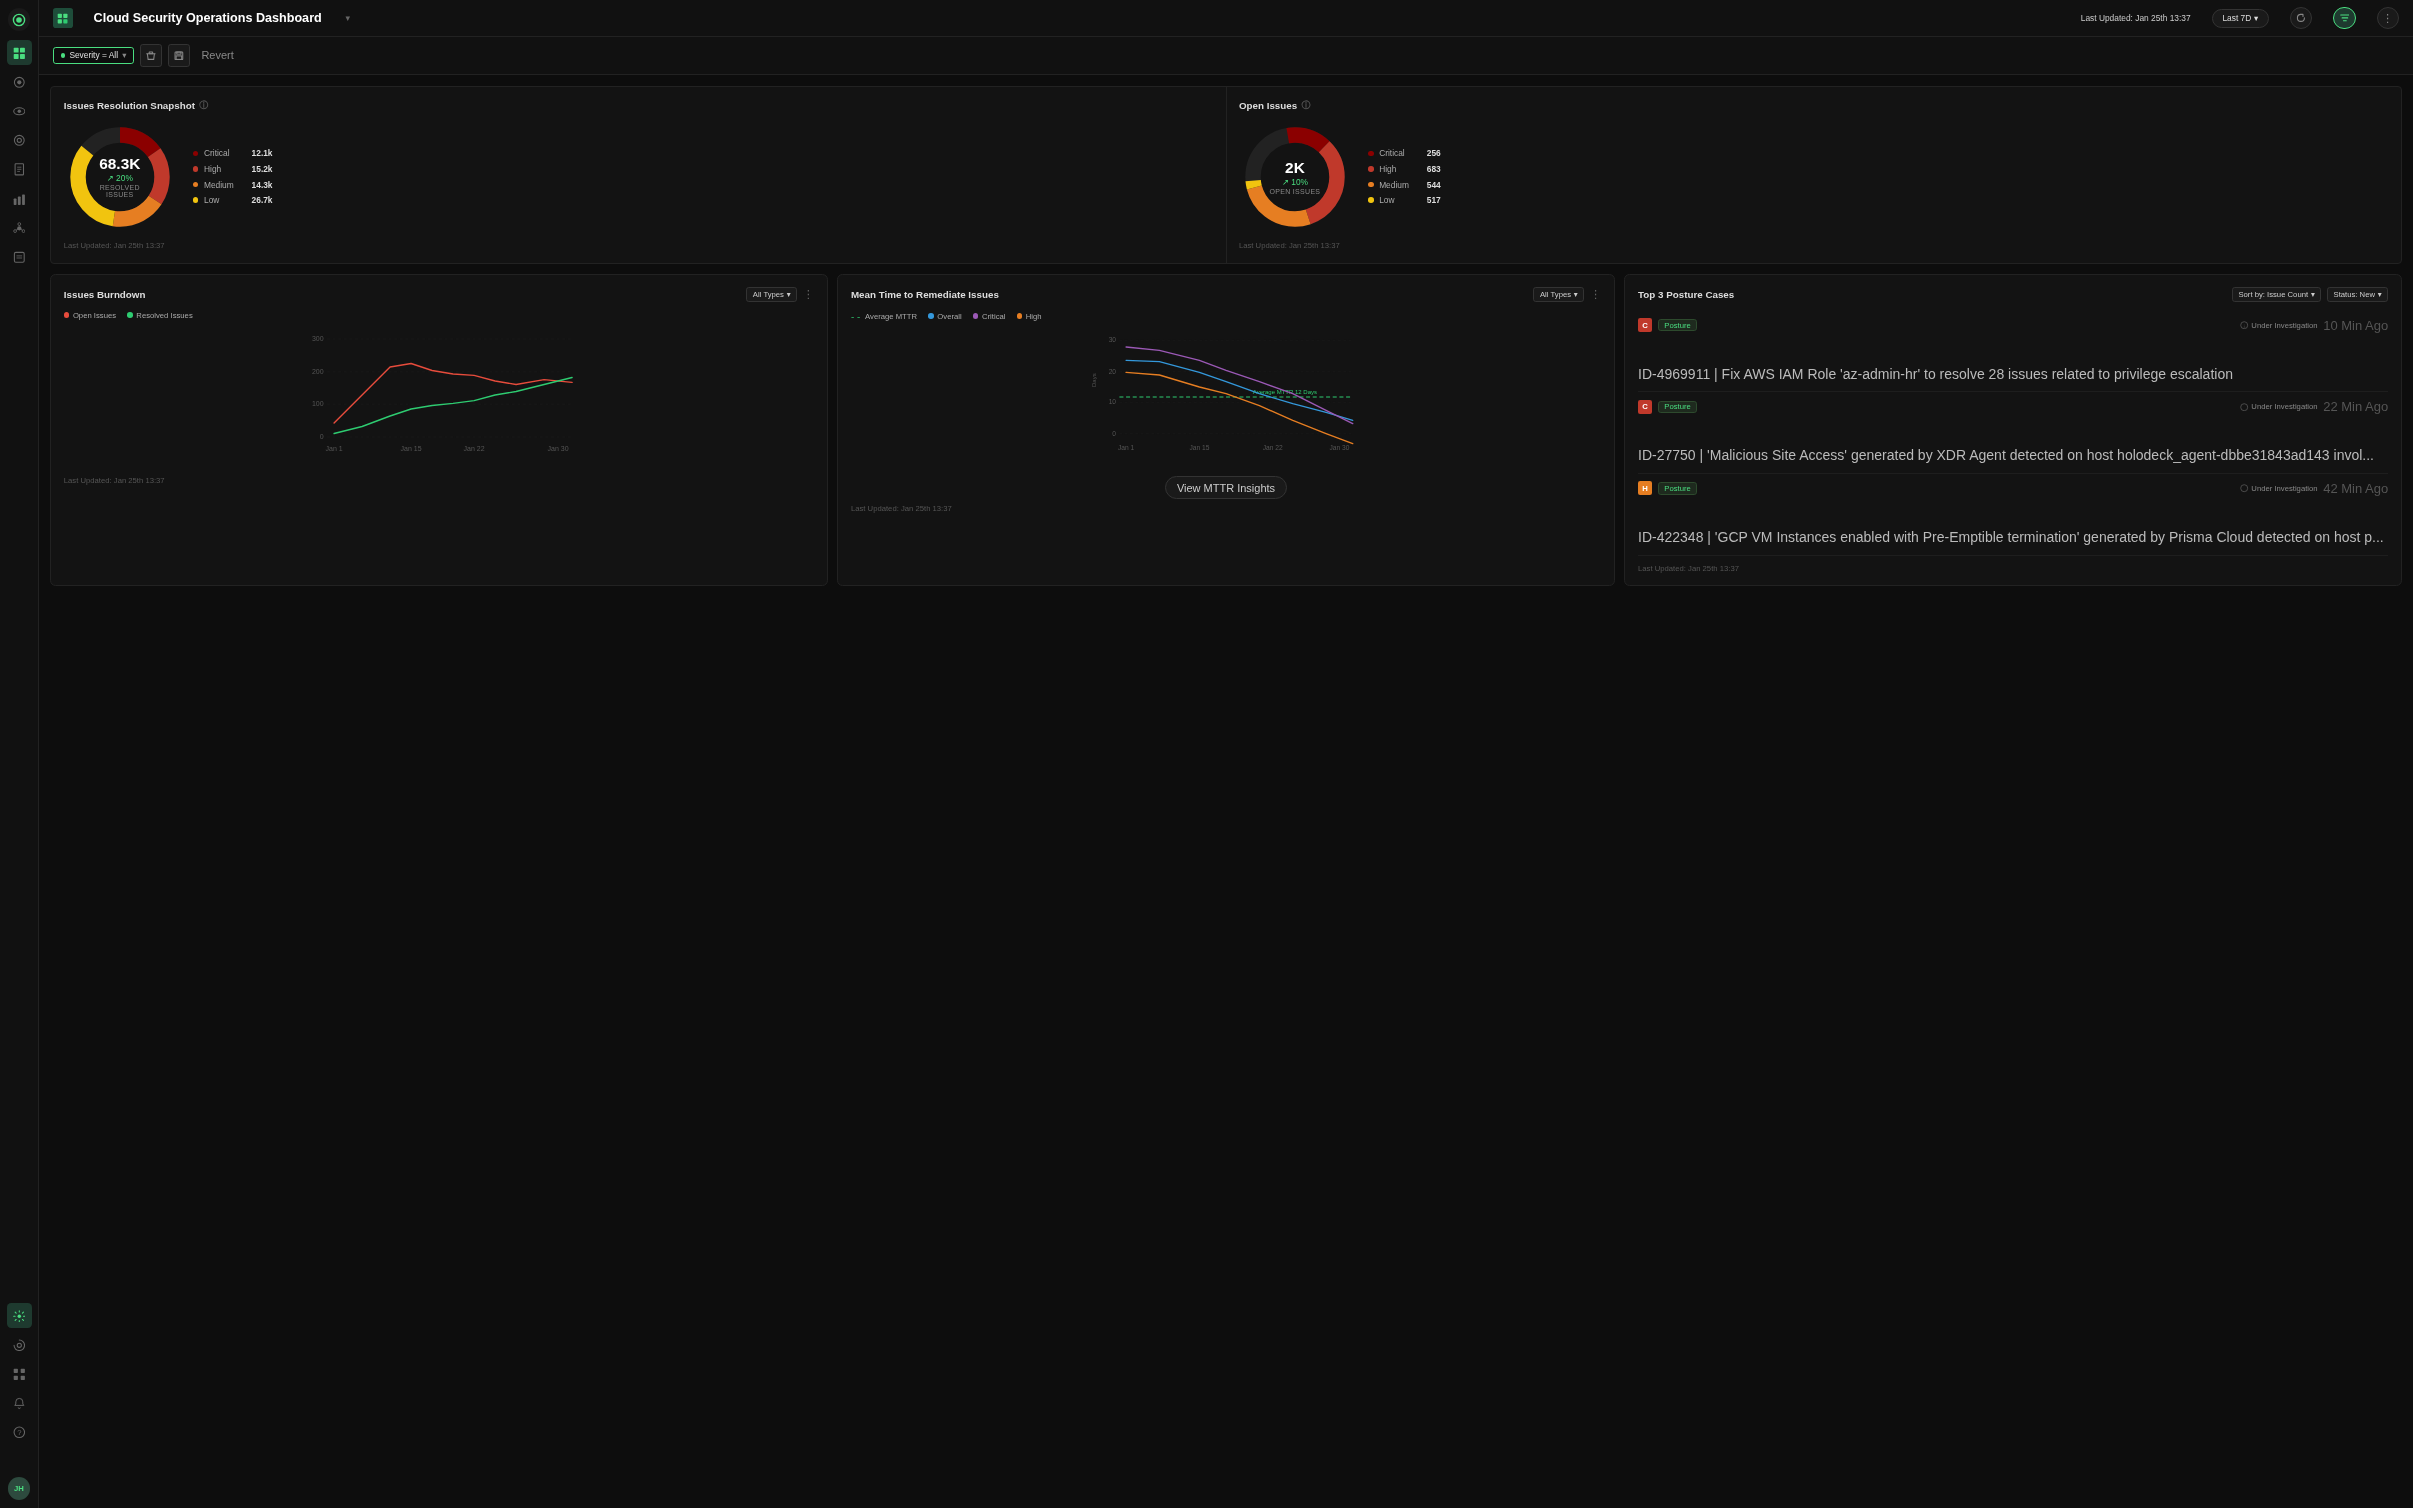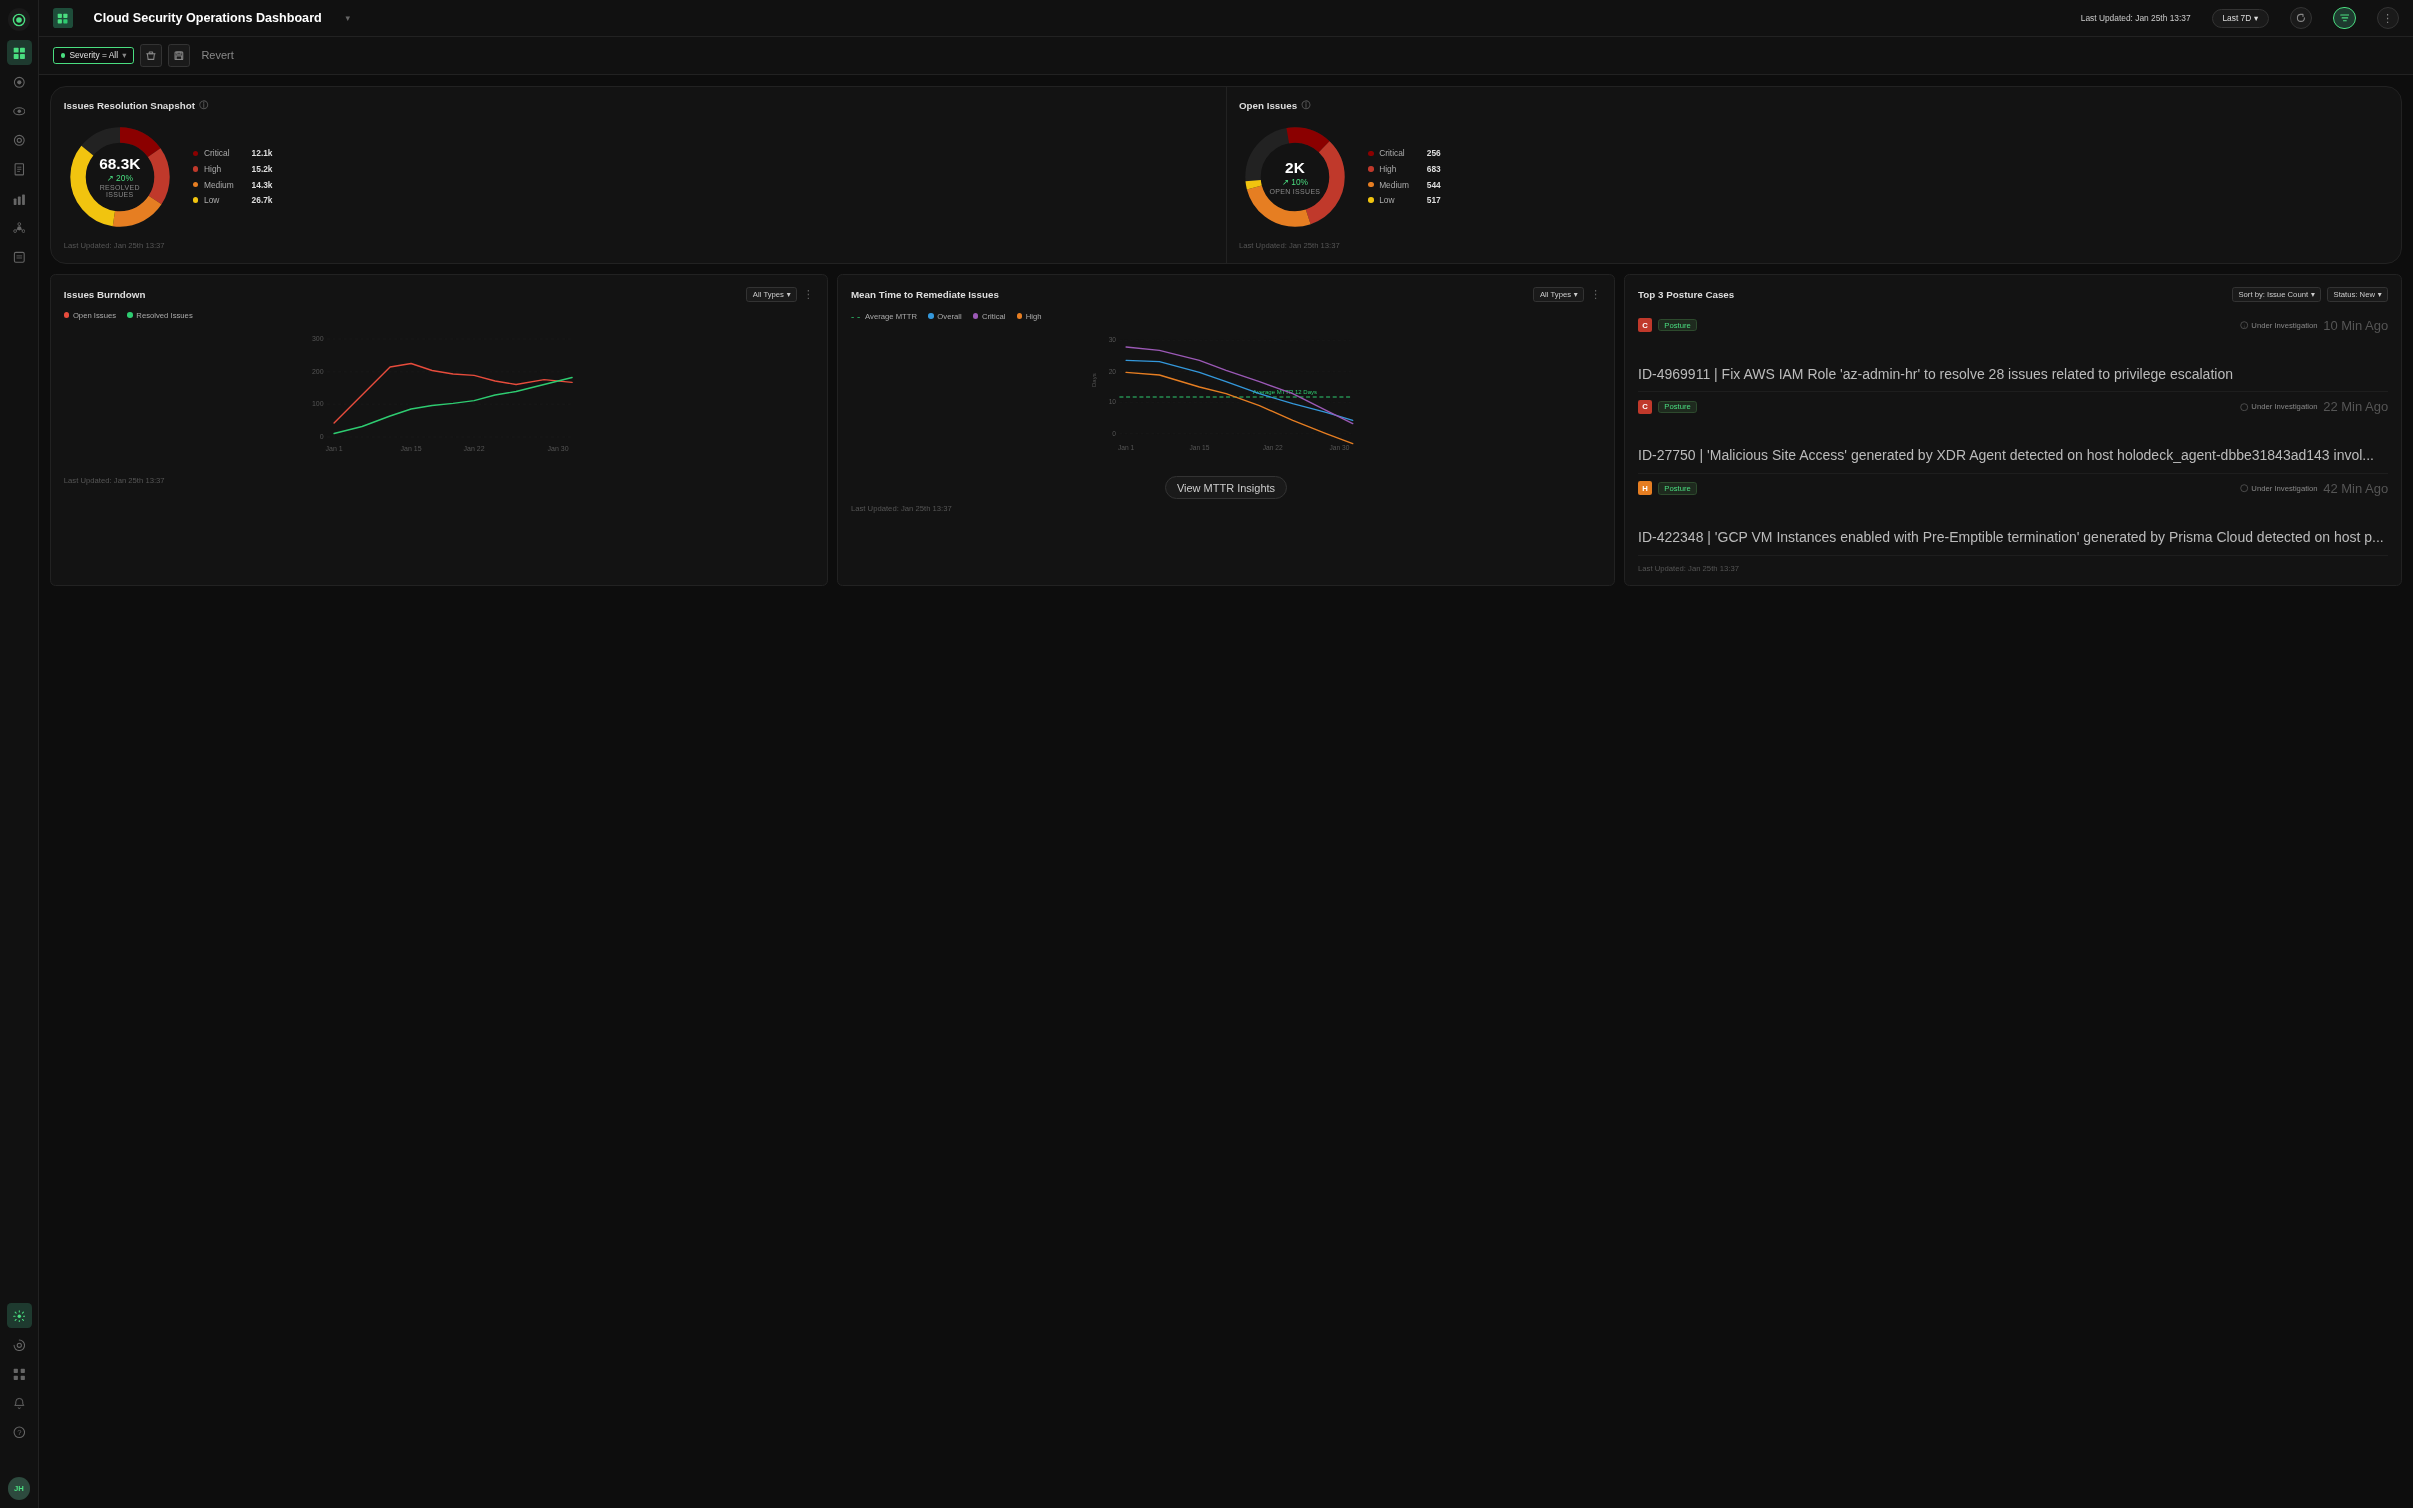--- a/index.html
+++ b/index.html
@@ -76,21 +76,21 @@
     .severity-h { background: #e67e22; }
     .posture-tag { background: #1e2a1e; border: 0.7px solid #2d4a2d; border-radius: 2.8px; padding: 0.7px 5.6px; font-size: 7.7px; color: #4ade80; }
     .posture-time { color: #555; font-size: 13px; }
     .posture-status { display: flex; align-items: center; gap: 2.8px; color: #888; font-size: 7.7px; }
     .posture-text { font-size: 14px; color: #bbb; line-height: 1.4; margin-top: 32px; }
 
     .view-all-btn { width: 100%; background: #1a1a1a; border: 0.7px solid #333; border-radius: 14px; padding: 4.9px; color: #ccc; font-size: 8.4px; cursor: pointer; text-align: center; margin-top: 7px; }
     .view-mttr-btn { background: #1a1a1a; border: 0.7px solid #333; border-radius: 14px; padding: 4.2px 11.2px; color: #ccc; font-size: 11px; cursor: pointer; display: block; margin: 7px auto 0; }
 
     svg text { font-family: -apple-system, BlinkMacSystemFont, 'Segoe UI', sans-serif; }
-    .cards-wrapper { background: #131313; border: 0.7px solid #222; border-radius: 16px; overflow: hidden; }
+    .cards-wrapper { background: #131313; border: 0.7px solid #222; border-radius: 4px; overflow: hidden; }
   </style>
 </head>
 <body>
 
 <div class="sidebar">
   <div class="sidebar-logo">
     <svg width="14" height="14" viewBox="0 0 20 20">
       <circle cx="10" cy="10" r="8" fill="none" stroke="#4ade80" stroke-width="2"></circle>
       <circle cx="10" cy="10" r="4" fill="#4ade80"></circle>
     </svg>

